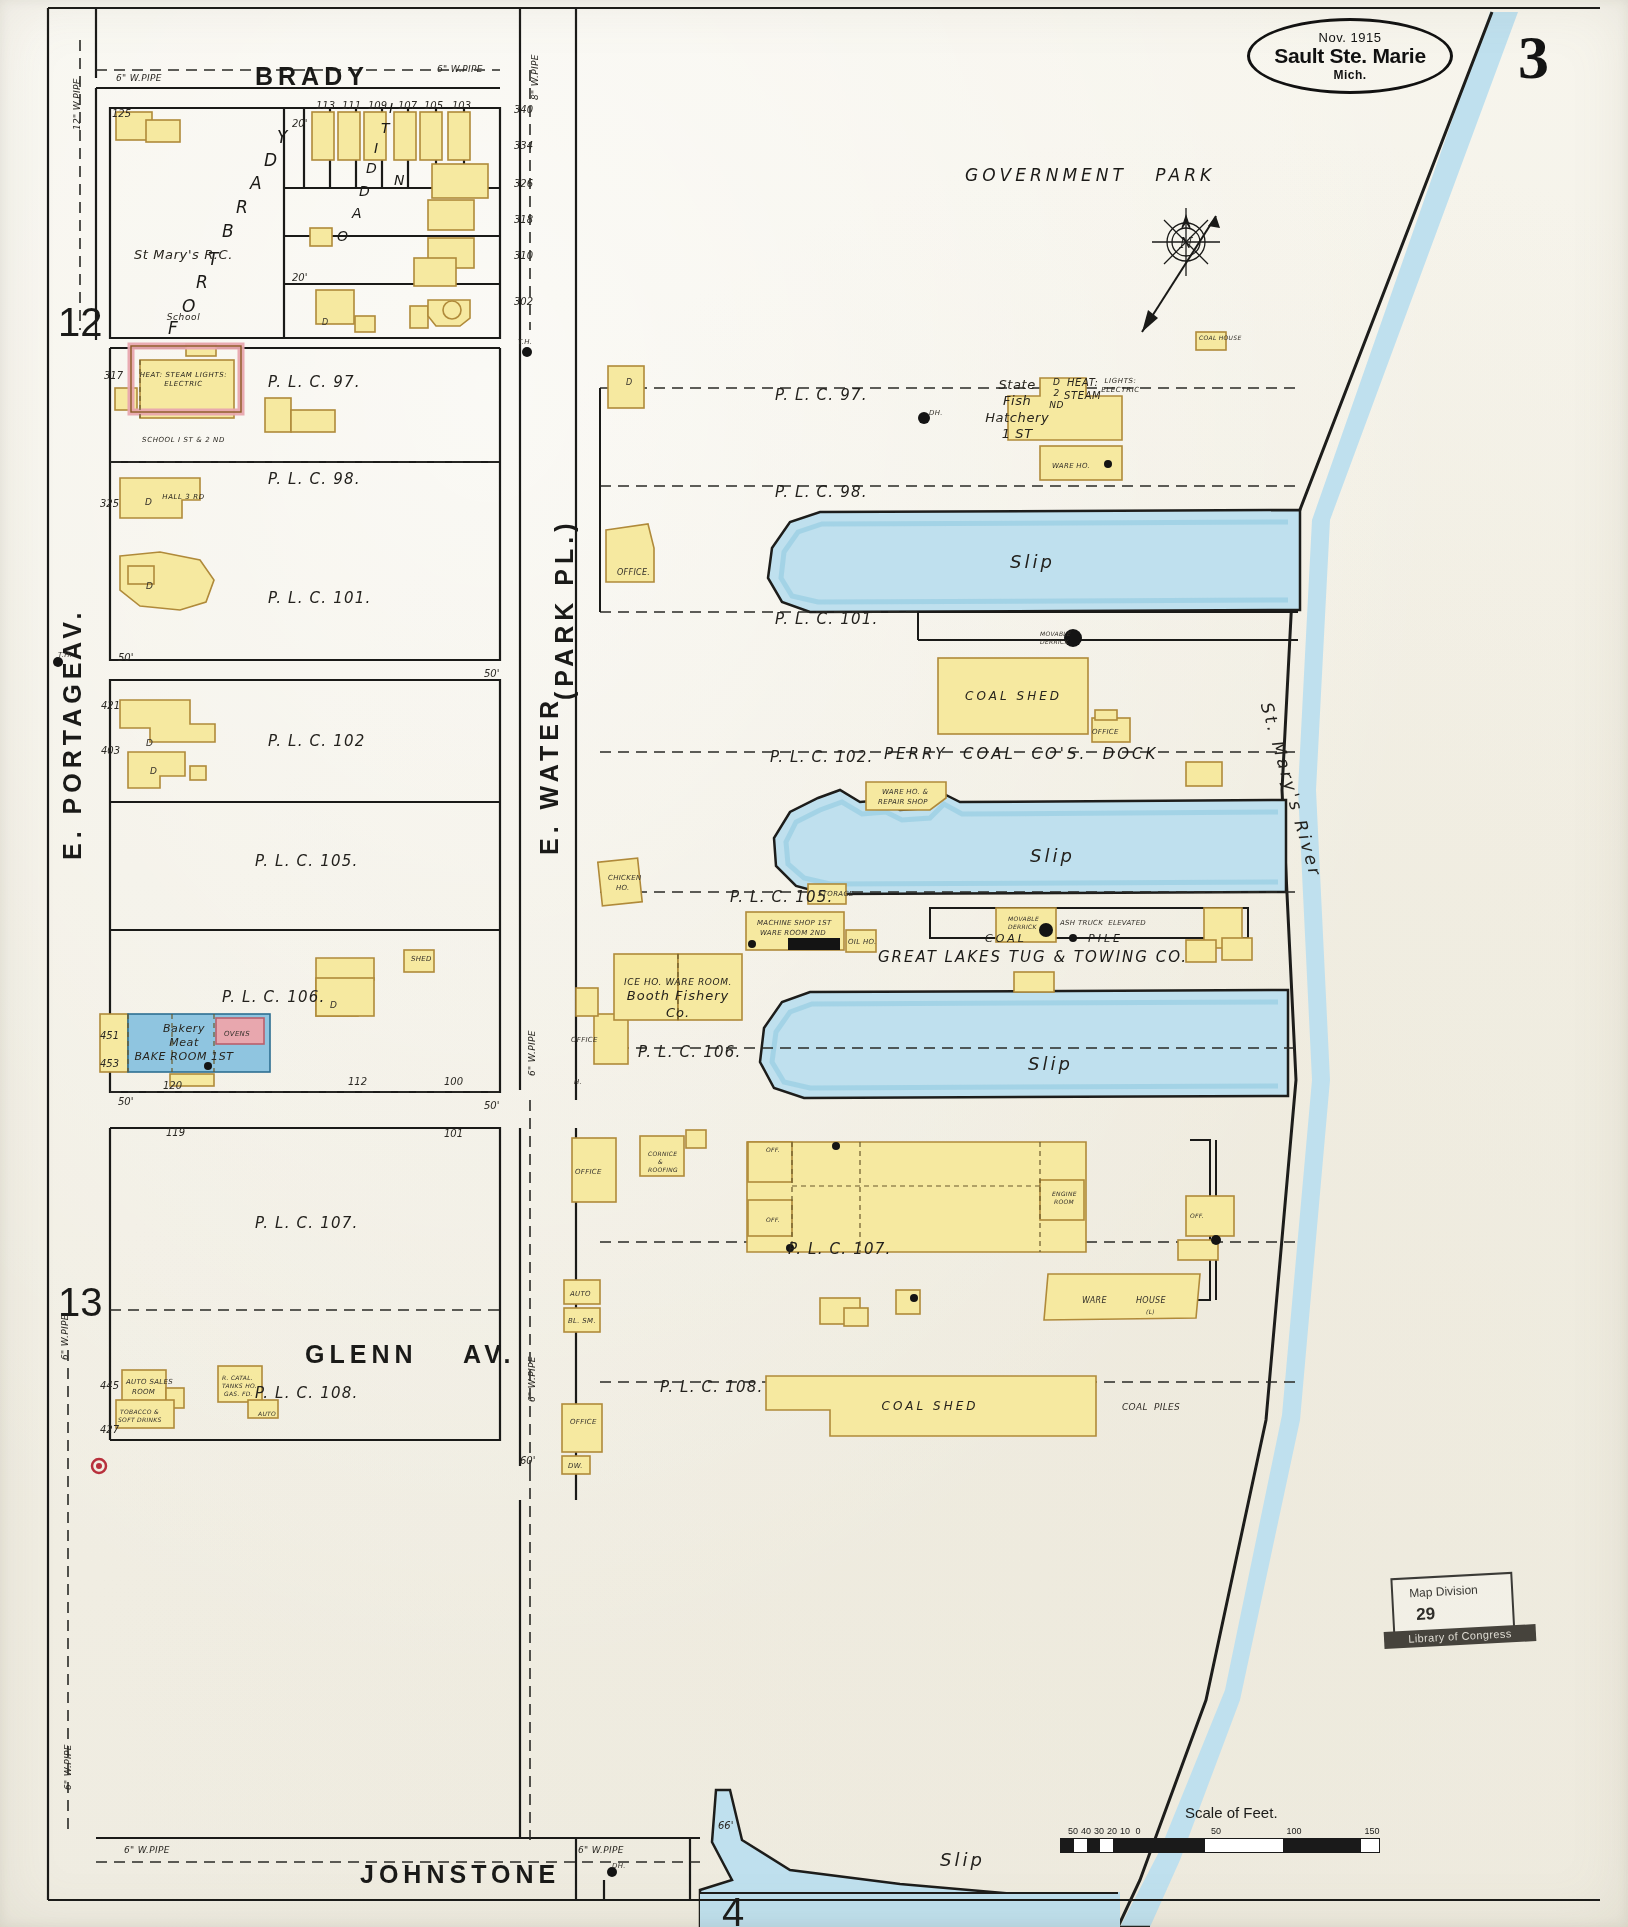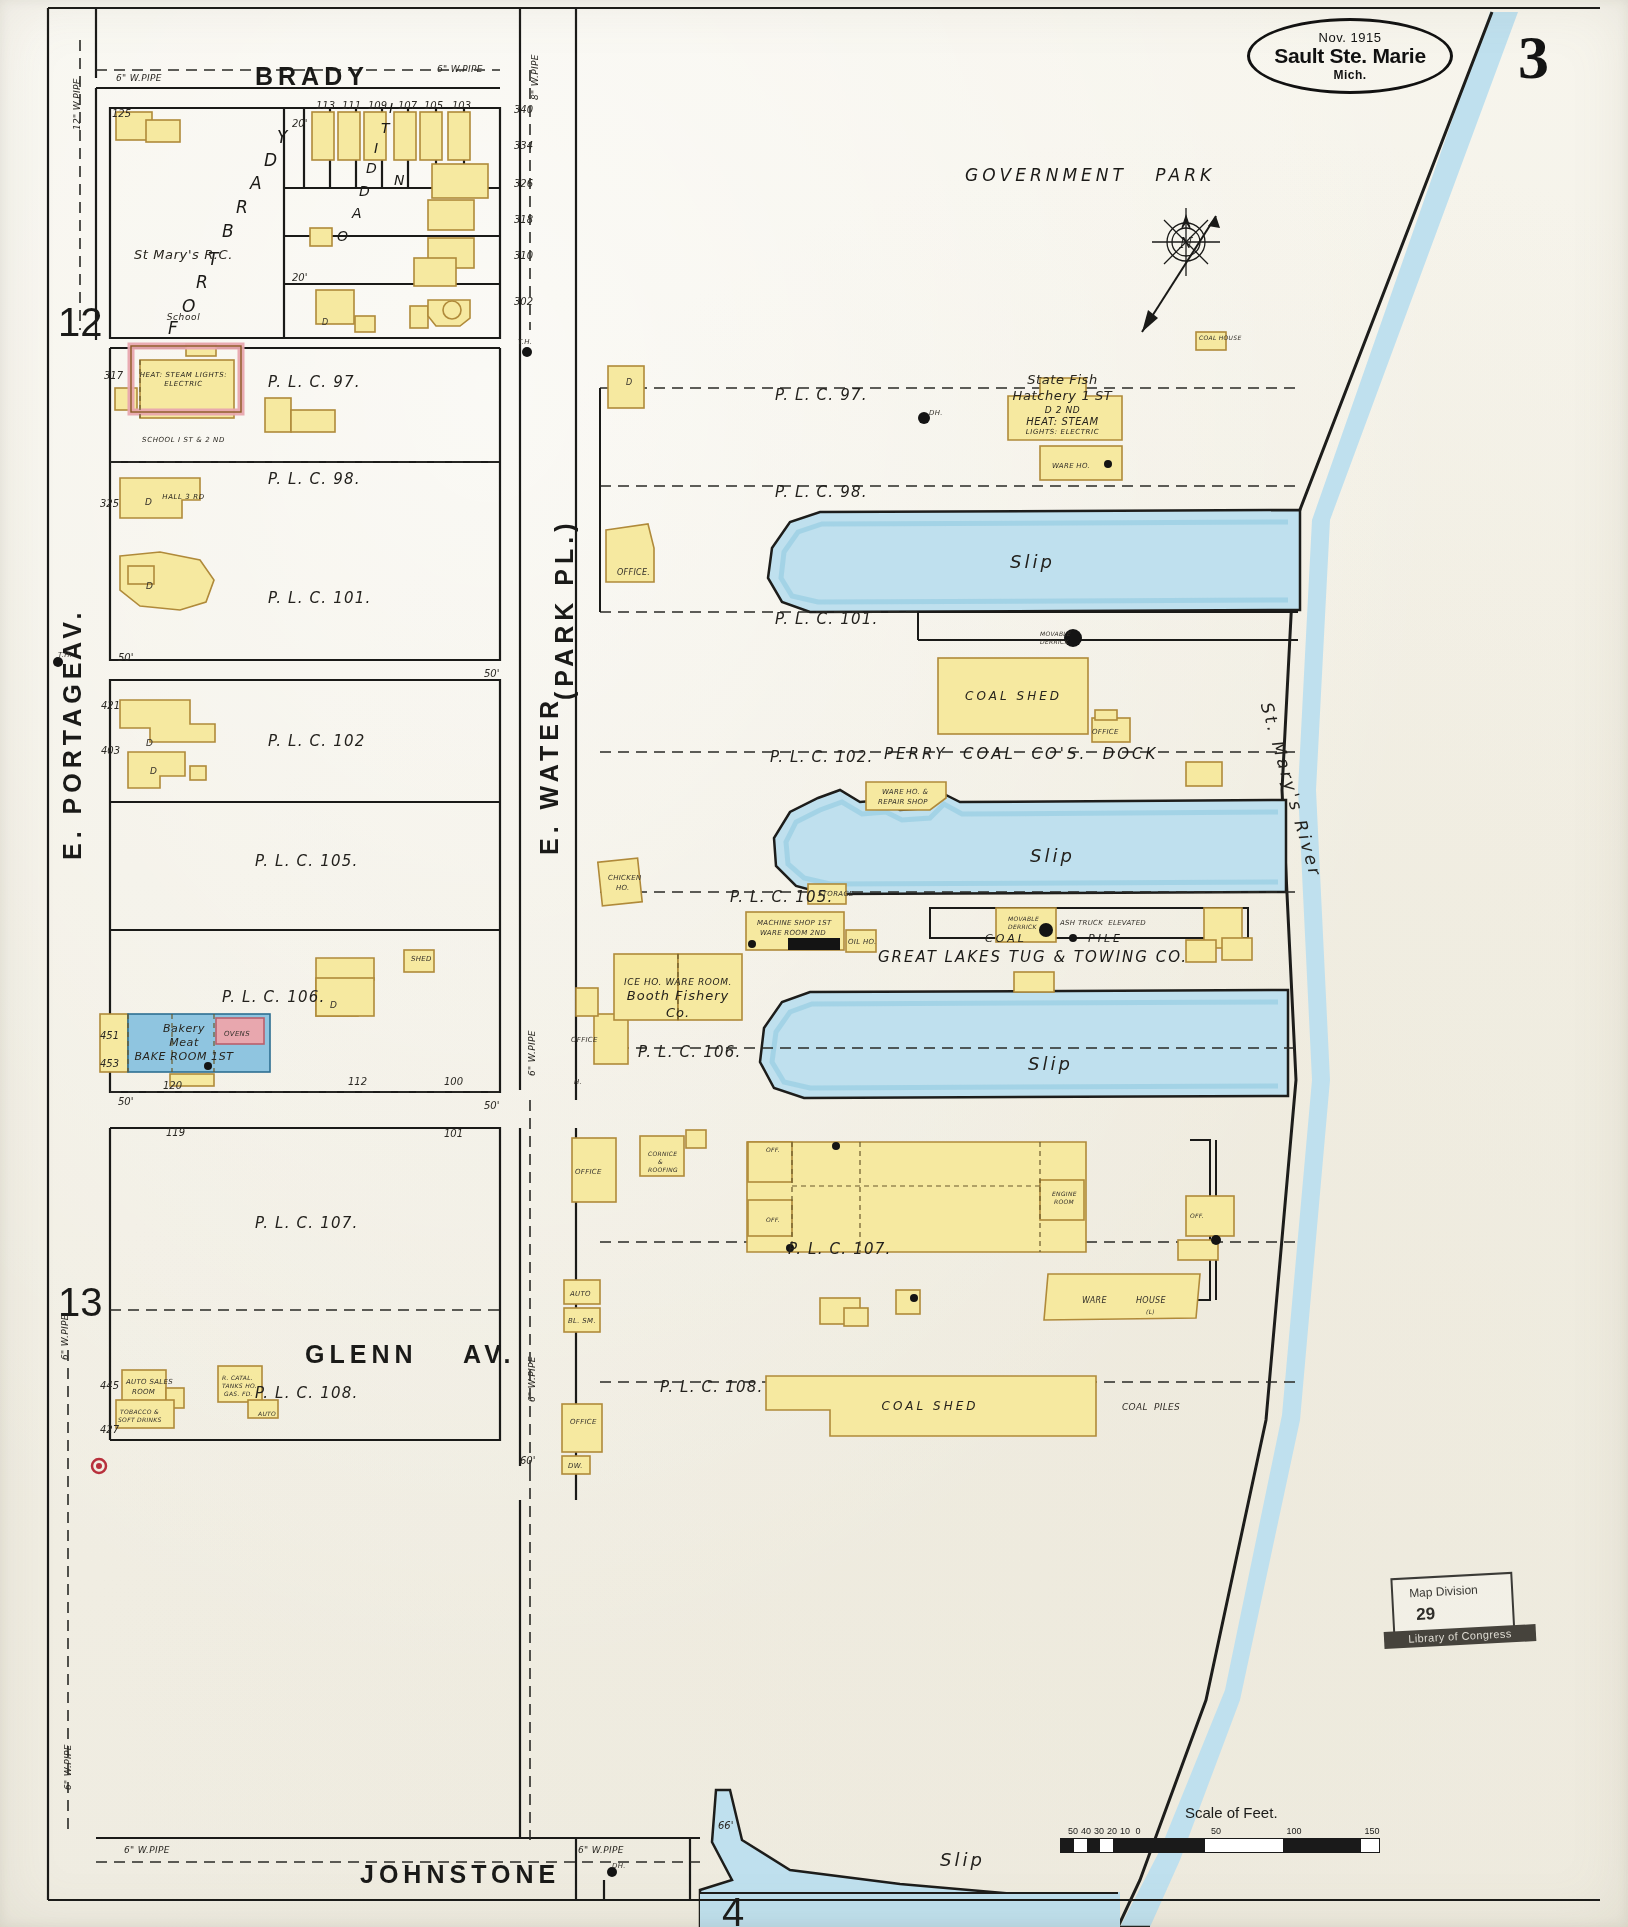--- a/index.html
+++ b/index.html
@@ -531,21 +531,21 @@
       <div class="t dim" style="left: 514px; top: 214px;">318</div>
       <div class="t dim" style="left: 514px; top: 250px;">310</div>
       <div class="t dim" style="left: 514px; top: 296px;">302</div>
       <div class="bldg-lbl" style="position: absolute; left: 131px; top: 343px; width: 105px; display: flex; flex-direction: column; justify-content: center; align-items: center; height: 63px; gap: 48px;">
         <div style="font-size: 13px; line-height: 1.25;">St Mary's R.C.</div>
         <div style="line-height: 1.25; text-align: right;">School</div>
         <div style="font-size: 7px; line-height: 1.25;">HEAT: STEAM  LIGHTS: ELECTRIC</div>
         <div style="font-size: 7px; line-height: 1.25;">SCHOOL  I ST &amp; 2 ND</div>
         <div style="font-size: 7px; line-height: 1.25;">HALL  3 RD</div>
       </div>
-      <div class="bldg-lbl" style="position: absolute; left: 1005px; top: 377px; width: 115px; display: flex; flex-direction: column; justify-content: center; align-items: center; height: 55px;">
+      <div class="bldg-lbl" style="position: absolute; left: 1005px; top: 377px; width: 115px; display: flex; justify-content: center; align-items: flex-start; height: 55px;">
         <div style="font-size: 13px; line-height: 1.25;">State Fish Hatchery 1 ST</div>
         <div style="line-height: 1.25;">D 2 ND</div>
         <div style="font-size: 10px; line-height: 1.25;">HEAT: STEAM</div>
         <div style="font-size: 7px; line-height: 1.25;">LIGHTS: ELECTRIC</div>
       </div>
       <div class="bldg-lbl" style="position: absolute; left: 940px; top: 660px; width: 147px; display: flex; flex-direction: column; justify-content: center; align-items: center; height: 72px;">
         <div style="font-size: 12px; letter-spacing: 3px; line-height: 1.25;">COAL  SHED</div>
       </div>
       <div class="bldg-lbl" style="position: absolute; left: 614px; top: 954px; width: 128px; display: flex; flex-direction: column; justify-content: center; align-items: center; height: 66px;">
         <div style="line-height: 1.25; margin-top: 24px;">ICE  HO.      WARE ROOM.</div>

